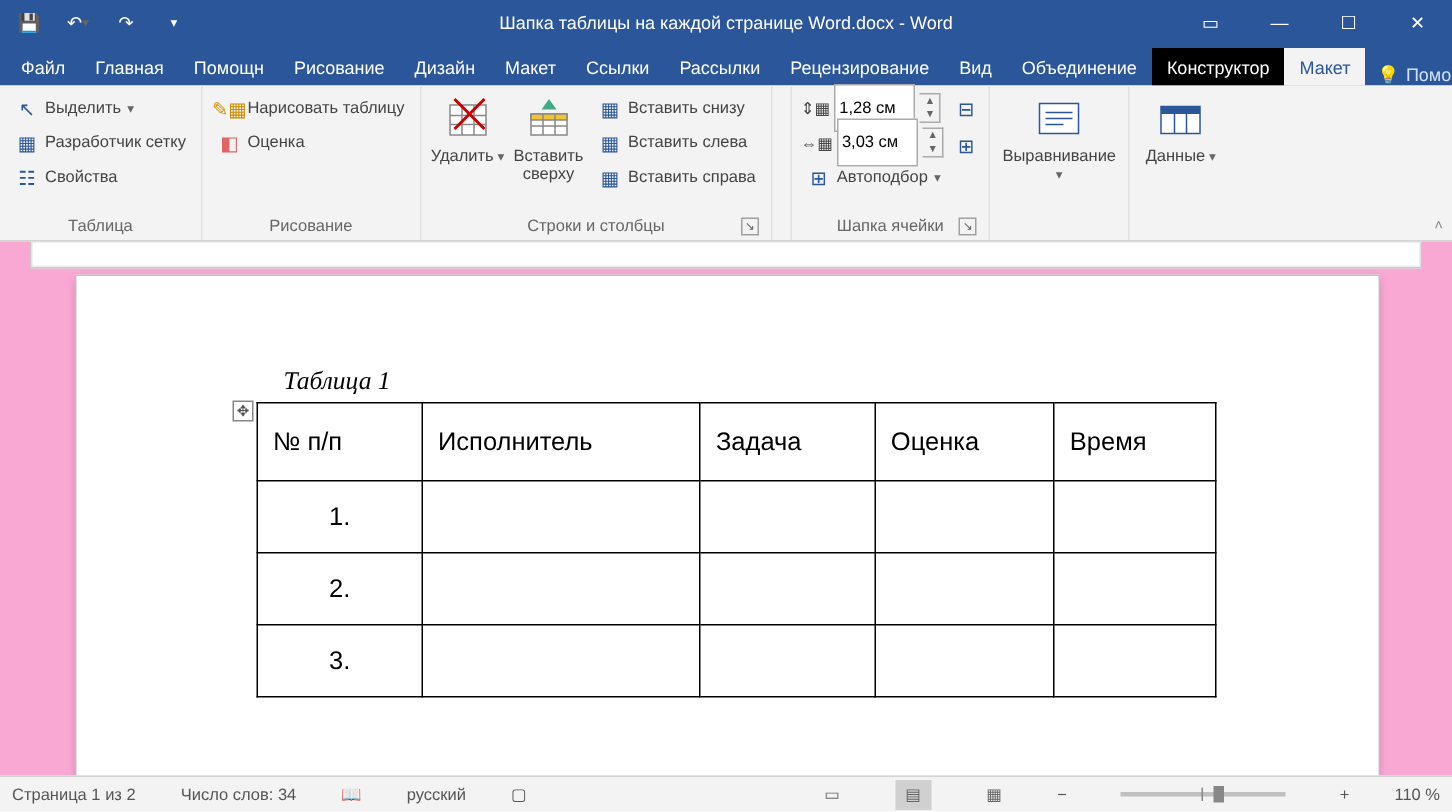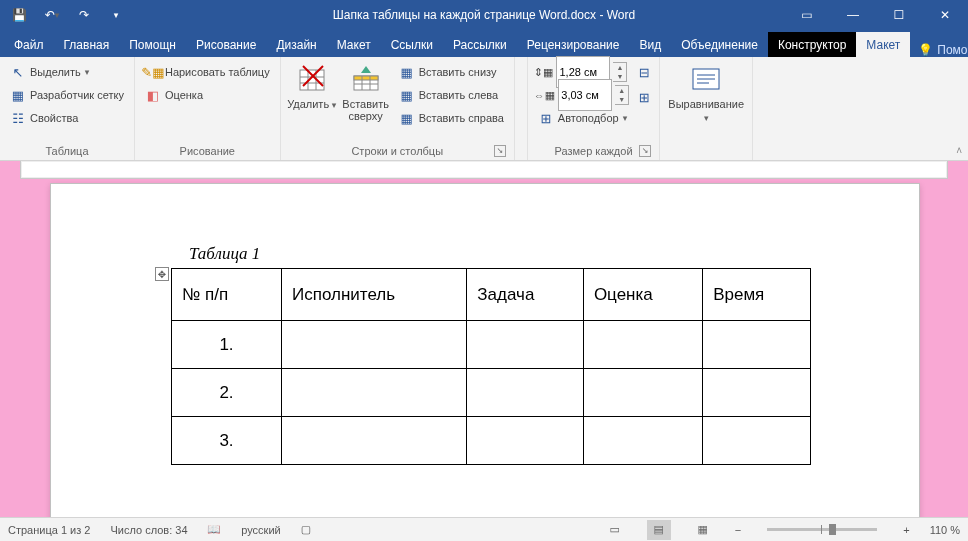--- a/index.html
+++ b/index.html
@@ -39,21 +39,21 @@
   .ruler-h{position:absolute;top:0;left:20px;right:20px;height:18px;background:#fff;border:1px solid #c8c8c8;border-top:none;box-shadow:inset 0 0 0 1px #eee;}
   .page{position:absolute;top:22px;left:50px;width:870px;background:#fff;border:1px solid #c0c0c0;box-shadow:0 2px 6px rgba(0,0,0,0.15);padding:60px 120px;height:600px;}
   .caption{font-style:italic;font-family:"Times New Roman",serif;font-size:17px;color:#000;margin-bottom:4px;margin-left:18px;}
   .tbl-anchor{position:relative;}
   .tbl-handle{position:absolute;left:-16px;top:-1px;width:14px;height:14px;border:1px solid #888;background:#fff;display:flex;align-items:center;justify-content:center;font-size:10px;color:#555;}
   table.doc{border-collapse:collapse;width:640px;font-family:Arial,sans-serif;font-size:17px;color:#000;}
   table.doc td{border:1.5px solid #000;height:48px;padding:6px 10px;vertical-align:middle;}
   table.doc td.num{text-align:center;width:110px;}
   table.doc tr.header td{height:52px;margin-top:18px;}
   
-  .statusbar{position:absolute;bottom:0;left:0;right:0;height:24px;background:#f3f3f3;border-top:1px solid #d4d4d4;display:flex;align-items:center;font-size:11px;color:#555;padding:0 8px;gap:20px;}
+  .statusbar{position:absolute;bottom:0;left:0;right:0;height:24px;background:#f3f3f3;border-top:1px solid #d4d4d4;display:flex;align-items:center;font-size:11px;color:#555;padding:0 8px;gap:30px;}
   .statusbar .seg{display:flex;align-items:center;gap:4px;}
   .statusbar .spacer{flex:1;}
   .viewbtn{width:24px;height:20px;display:flex;align-items:center;justify-content:center;color:#666;}
   .viewbtn.active{background:#d0d0d0;}
   .zoom-slider{width:110px;height:3px;background:#c0c0c0;position:relative;margin:0 6px;}
   .zoom-slider .thumb{position:absolute;top:-4px;left:62px;width:7px;height:11px;background:#888;}
   .zoom-slider .tick{position:absolute;top:-3px;left:54px;width:1px;height:9px;background:#888;}
   .dd::after{content:" ▾";font-size:9px;color:#666;}
 </style>
 </head>
@@ -214,40 +214,56 @@
       </div>
       <div class="vcol" style="justify-content:flex-start;gap:3px;">
         <div class="cmd" style="padding:1px;">
             <span class="ic">⊟</span>
           </div>
         <div class="cmd" style="padding:1px;">
             <span class="ic">⊞</span>
           </div>
       </div>
     </div>
-    <div class="group-label"><span>Размер каждой</span><span class="dialog-launcher">↘</span></div>
+    <div class="group-label"><span>Шапка ячейки</span><span class="dialog-launcher">↘</span></div>
   </div>
 
   <div class="group">
     <div class="group-body">
       <div class="bigbtn" style="width:80px;">
         <div class="ic-lg">
             <svg width="30" height="24">
               <rect x="2" y="2" width="26" height="20" fill="#fff" stroke="#2b579a"></rect>
               <line x1="6" y1="8" x2="24" y2="8" stroke="#2b579a"></line>
               <line x1="6" y1="12" x2="24" y2="12" stroke="#2b579a"></line>
               <line x1="6" y1="16" x2="18" y2="16" stroke="#2b579a"></line>
             </svg>
           </div>
         <div class="lbl dd">Выравнивание</div>
       </div>
     </div>
     <div class="group-label"></div>
   </div>
 
+  <div class="group" style="border-right:none;">
+    <div class="group-body">
+      <div class="bigbtn" style="width:56px;">
+        <div class="ic-lg">
+            <svg width="30" height="24">
+              <rect x="2" y="4" width="26" height="18" fill="#fff" stroke="#2b579a"></rect>
+              <rect x="2" y="4" width="26" height="5" fill="#2b579a"></rect>
+              <line x1="11" y1="9" x2="11" y2="22" stroke="#2b579a"></line>
+              <line x1="19" y1="9" x2="19" y2="22" stroke="#2b579a"></line>
+            </svg>
+          </div>
+        <div class="lbl dd">Данные</div>
+      </div>
+    </div>
+    <div class="group-label"></div>
+  </div>
 
   <div class="collapse-caret">˄</div>
 </div>
 
 <div class="workspace">
   <div class="ruler-h"></div>
   <div class="page">
     <div class="caption">Таблица 1</div>
     <div class="tbl-anchor">
       <div class="tbl-handle">✥</div>

